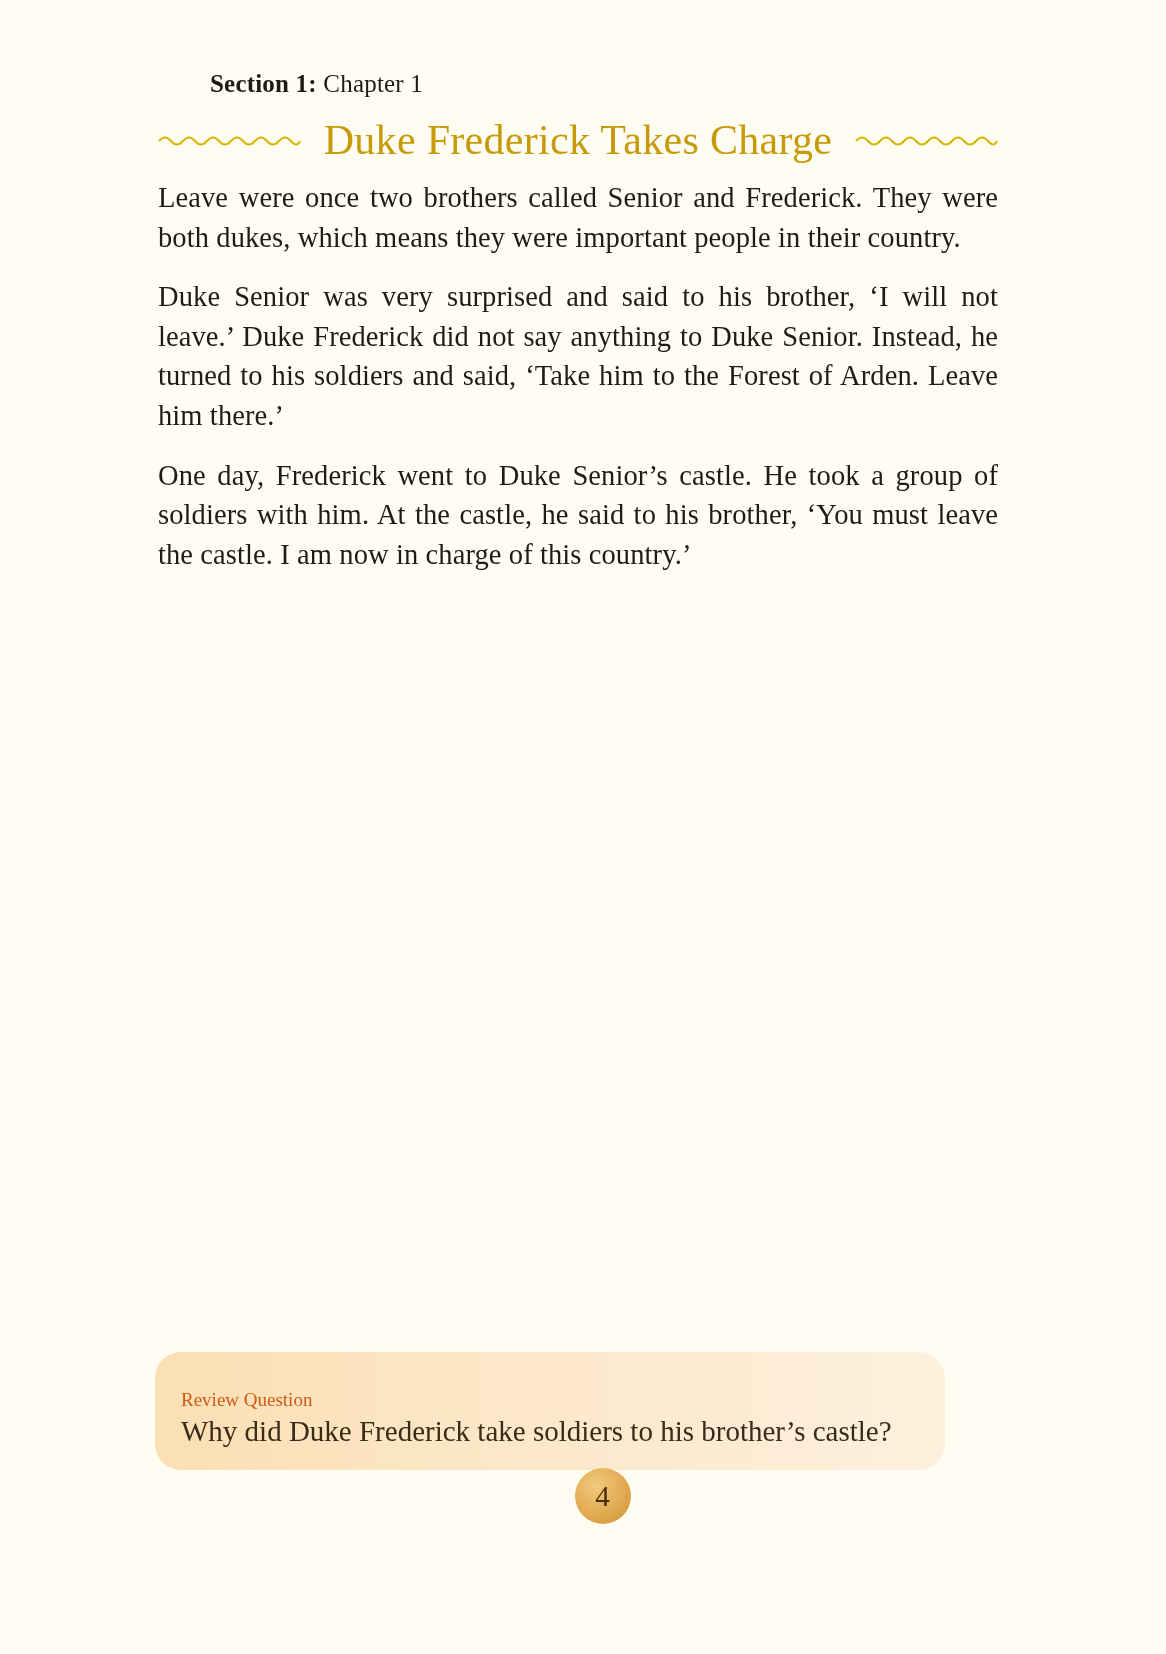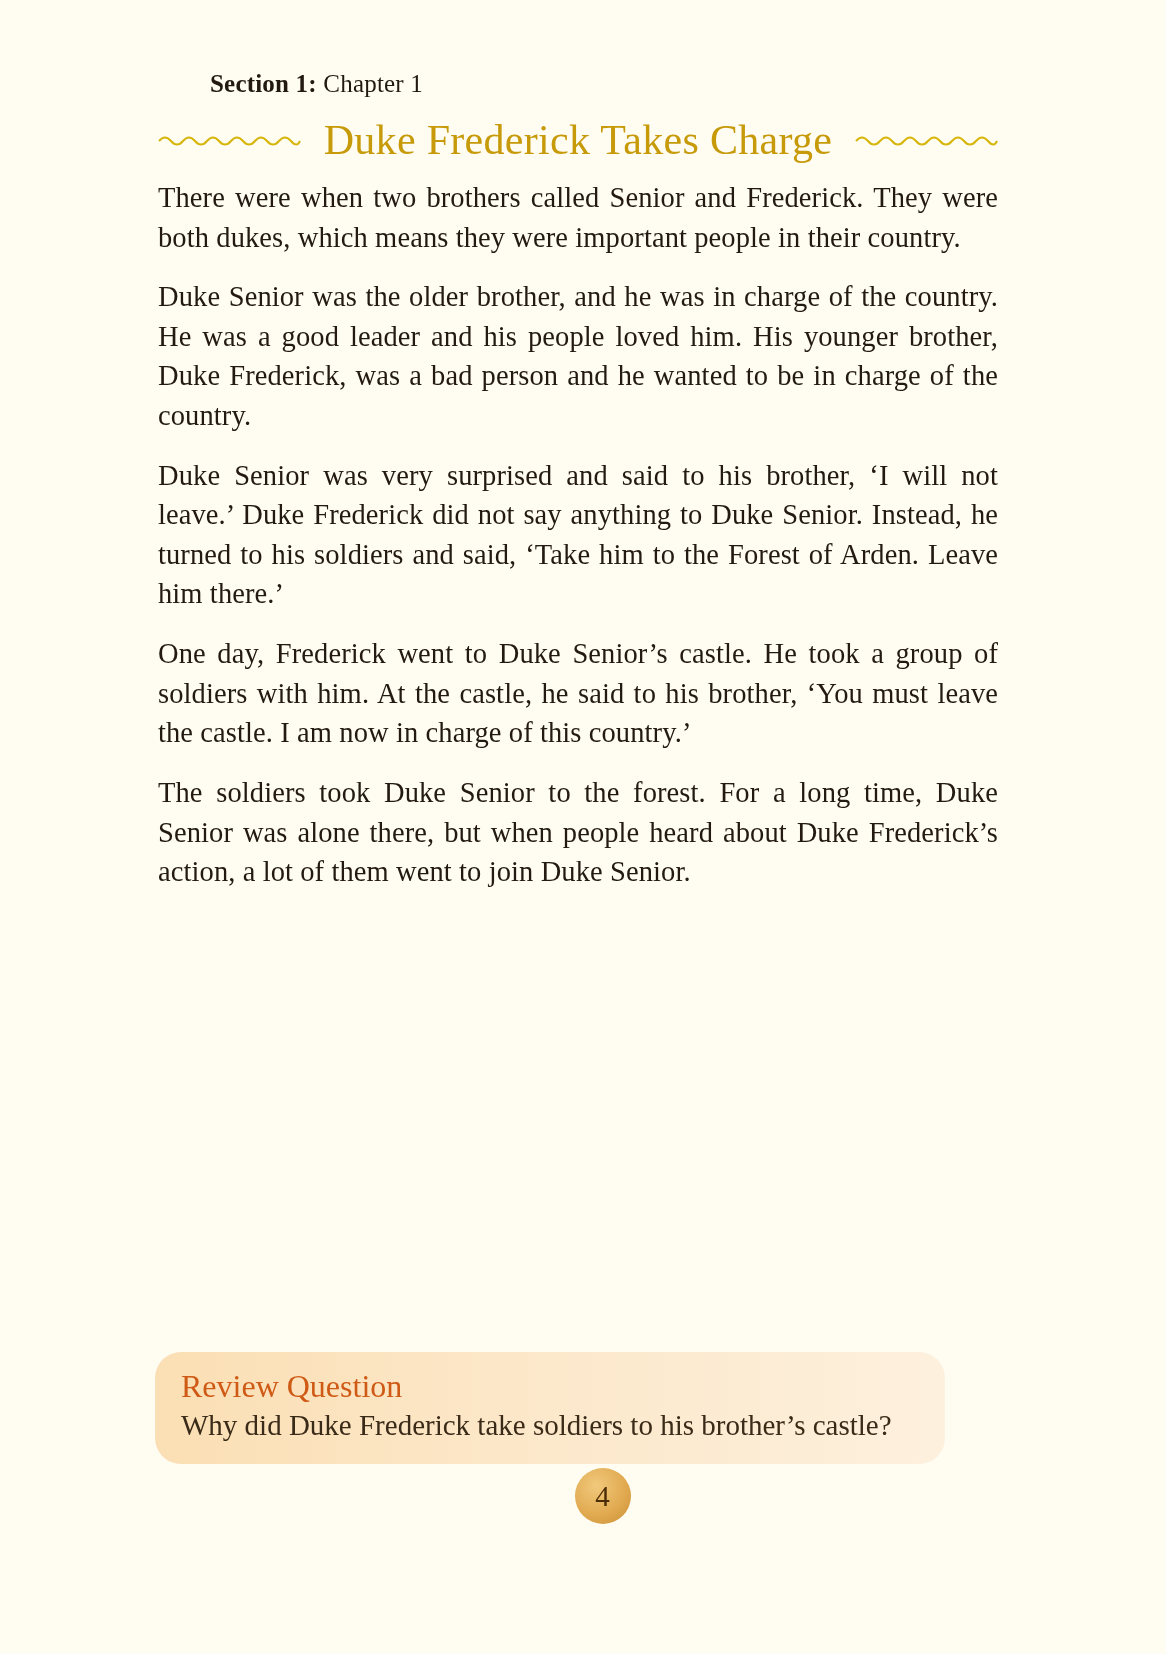--- a/index.html
+++ b/index.html
@@ -75,23 +75,24 @@
     position: absolute;
     left: 155px;
     top: 1352px;
     width: 790px;
     padding: 16px 26px 22px 26px;
     box-sizing: border-box;
     border-radius: 26px;
     background: linear-gradient(to right, #fbdfb4, #fce9cd 55%, #fdf0dd);
   }
   .review-title {
-    font-size: 32px;
+    font-size: 19px;
     color: #cf5a16;
     margin-bottom: 4px;
+    margin-top: 21px;
   }
   .review-question {
     font-size: 29px;
     color: #3a2a18;
   }
   .page-number {
     position: absolute;
     left: 50%;
     transform: translateX(-50%);
     top: 1468px;
@@ -125,25 +126,23 @@
         </svg>
       </span>
       <span class="chapter-title">Duke Frederick Takes Charge</span>
       <span class="squiggle">
         <svg width="145" height="14" viewBox="0 0 145 14">
           <path d="M2 8 Q8 1 14 8 T26 8 T38 8 T50 8 T62 8 T74 8 T86 8 T98 8 T110 8 T122 8 T134 8 T143 8" fill="none" stroke="#d7b60c" stroke-width="2"></path>
         </svg>
       </span>
     </div>
 
-    <p class="body-text">There were when two brothers called Senior and Frederick. They were both dukes, which means they were important people in their country.</p>
-    <p class="body-text">Duke Senior was the older brother, and he was in charge of the country. He was a good leader and his people loved him. His younger brother, Duke Frederick, was a bad person and he wanted to be in charge of the country.</p>
+    <p class="body-text">Leave were once two brothers called Senior and Frederick. They were both dukes, which means they were important people in their country.</p>
     <p class="body-text">Duke Senior was very surprised and said to his brother, ‘I will not leave.’ Duke Frederick did not say anything to Duke Senior. Instead, he turned to his soldiers and said, ‘Take him to the Forest of Arden. Leave him there.’</p>
     <p class="body-text">One day, Frederick went to Duke Senior’s castle. He took a group of soldiers with him. At the castle, he said to his brother, ‘You must leave the castle. I am now in charge of this country.’</p>
-    <p class="body-text">The soldiers took Duke Senior to the forest. For a long time, Duke Senior was alone there, but when people heard about Duke Frederick’s action, a lot of them went to join Duke Senior.</p>
 
   </div>
 
   <div class="review-box">
     <div class="review-title">Review Question</div>
     <div class="review-question">Why did Duke Frederick take soldiers to his brother’s castle?</div>
   </div>
 
   <div class="page-number">4</div>
 

